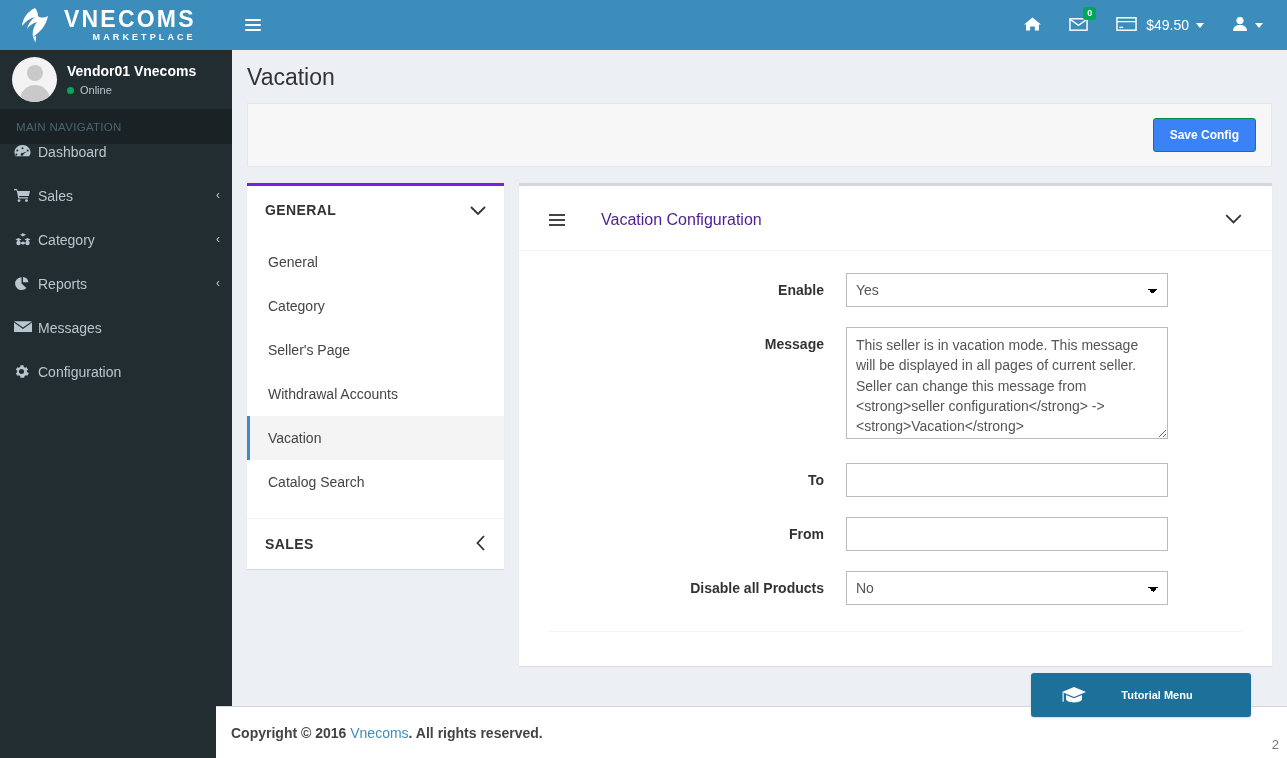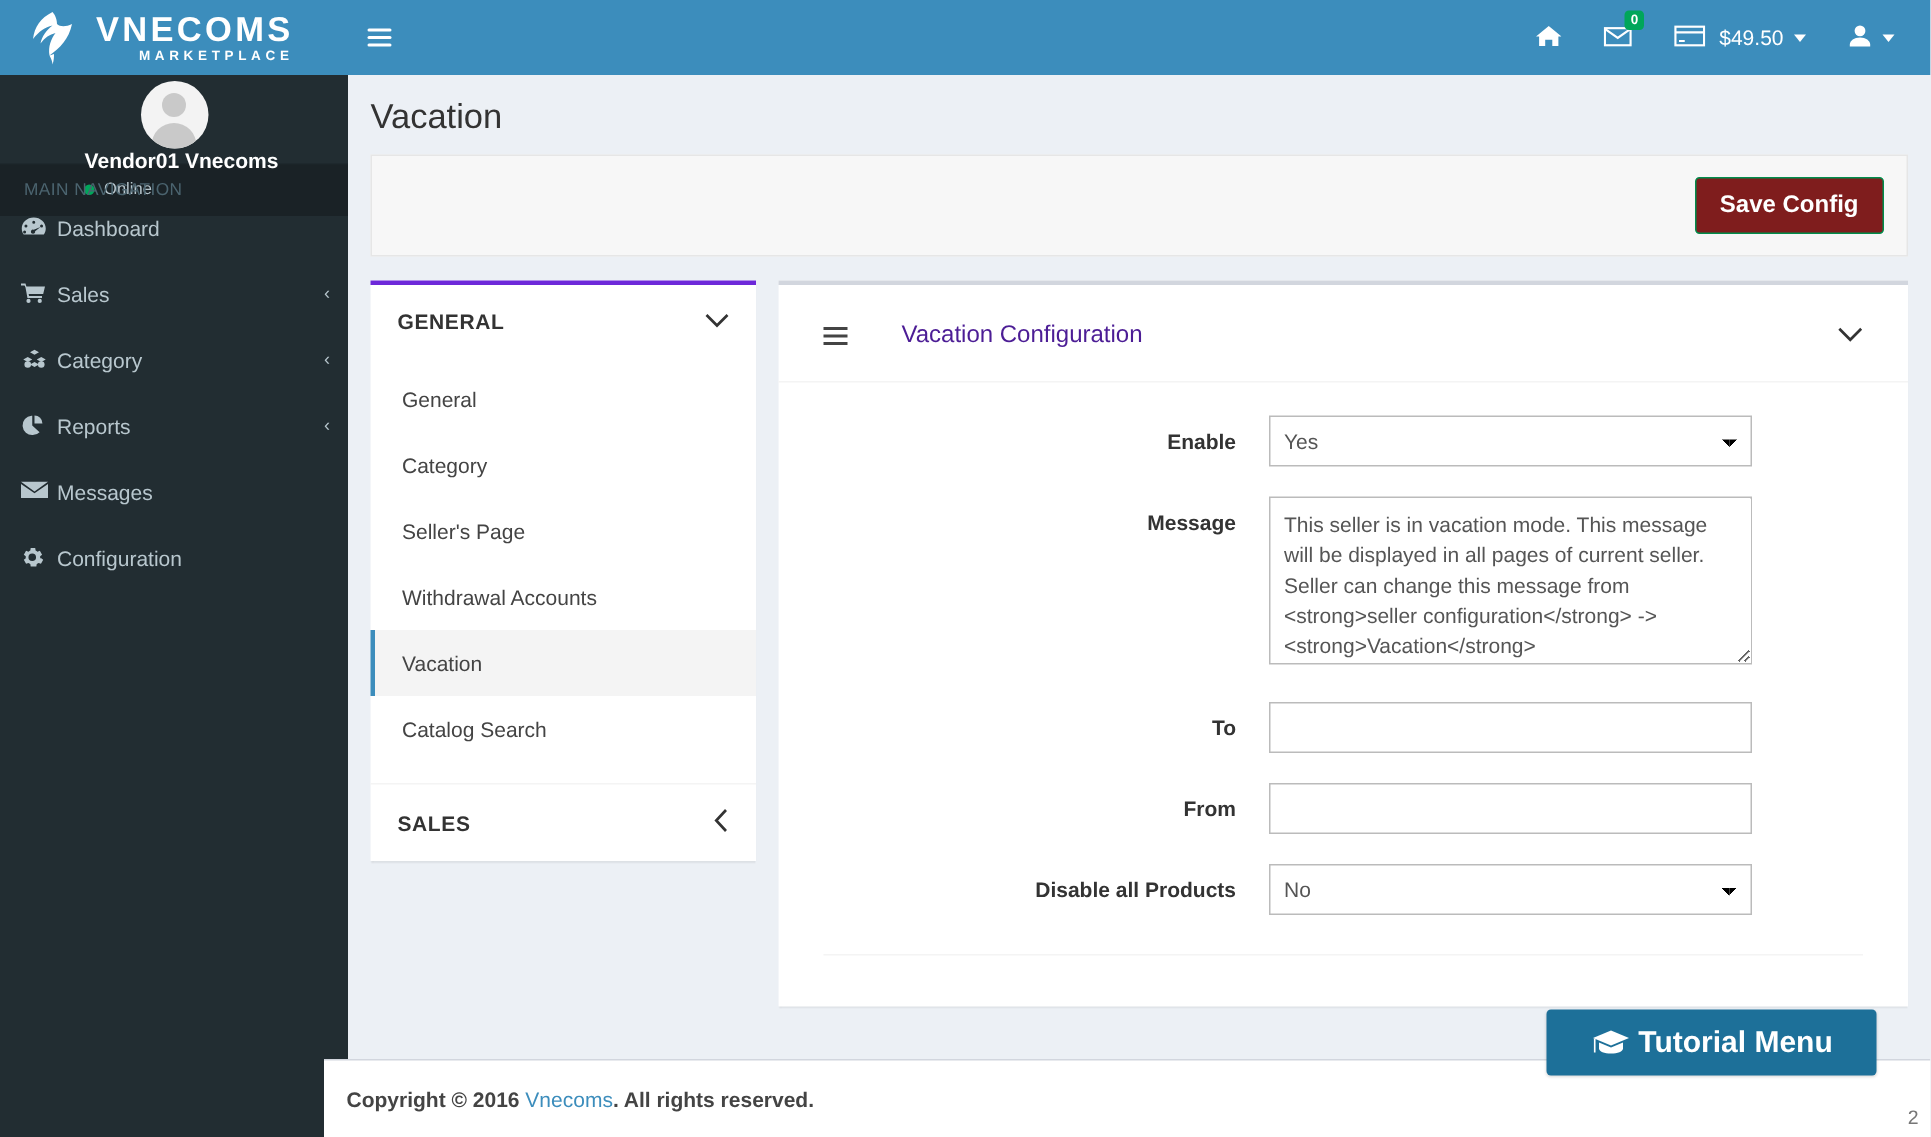--- a/index.html
+++ b/index.html
@@ -25,23 +25,22 @@
   .logo-mark { width: 42px; height: 42px; flex: 0 0 42px; }
   .logo-text { margin-left: 8px; line-height: 1; }
   .logo-main {
     color: #fff; font-size: 23px; font-weight: bold; letter-spacing: 2.2px;
   }
   .logo-sub {
     color: #fff; font-size: 9px; font-weight: bold; letter-spacing: 3.1px;
     text-align: right; margin-top: 2px;
   }
   .user-panel {
-    height: 60px; display: flex; align-items: center; padding: 4px 12px;
+    height: 60px; display: flex; align-items: center; padding: 16px 12px;
     border-bottom: 1px solid #1b2428;
-    flex-direction: column;
   }
   .avatar {
     width: 45px; height: 45px; border-radius: 50%;
     background: #f3f3f3; flex: 0 0 45px; position: relative; overflow: hidden;
   }
   .avatar .head {
     position: absolute; width: 16px; height: 16px; border-radius: 50%;
     background: #c9c9c9; left: 14.5px; top: 8px;
   }
   .avatar .body {
@@ -100,22 +99,22 @@
     background: #ecf0f5; overflow: hidden;
   }
   .page-head { padding: 14px 15px 12px 15px; }
   .page-title { font-size: 23px; color: #333; font-weight: normal; margin: 0; }
 
   .save-bar {
     margin: 0 15px; background: #f7f7f7; border: 1px solid #e6e6e6;
     padding: 14px 15px; display: flex; justify-content: flex-end;
   }
   .btn-save {
-    background: #7f1d1d; border: 1px solid #008d4c; color: #fff;
-    font-size: 16px; font-weight: bold; padding: 9px 16px; border-radius: 3px; cursor: pointer;
+    background: #3b82f6; border: 1px solid #008d4c; color: #fff;
+    font-size: 12px; font-weight: bold; padding: 9px 16px; border-radius: 3px; cursor: pointer;
     font-family: "Liberation Sans", sans-serif;
   }
 
   .cols { display: flex; margin: 16px 15px 0 15px; align-items: flex-start; }
   .col-left { width: 257px; flex: 0 0 257px; }
   .col-right { flex: 1; margin-left: 15px; }
 
   .box {
     background: #fff; border-top: 3px solid #6d28d9;
     box-shadow: 0 1px 1px rgba(0,0,0,.08);
@@ -185,21 +184,21 @@
 
   
   .tutorial {
     position: absolute; right: 36px; bottom: 41px;
     background: #1d7099; color: #fff; border: none; border-radius: 3px;
     height: 44px; width: 220px; display: flex; align-items: center;
     cursor: pointer; box-shadow: 0 1px 2px rgba(0,0,0,.15);
   }
   .tutorial .cap { margin-left: 24px; display: flex; align-items: center; }
   .tutorial .tlabel {
-    flex: 1; text-align: center; font-size: 20px; font-weight: bold;
+    flex: 1; text-align: center; font-size: 11px; font-weight: bold;
     margin-right: 18px; color: #fff;
   }
 </style>
 </head>
 <body>
 
 <div class="sidebar">
 
   <div class="logo-bar">
     <span class="logo-mark">

